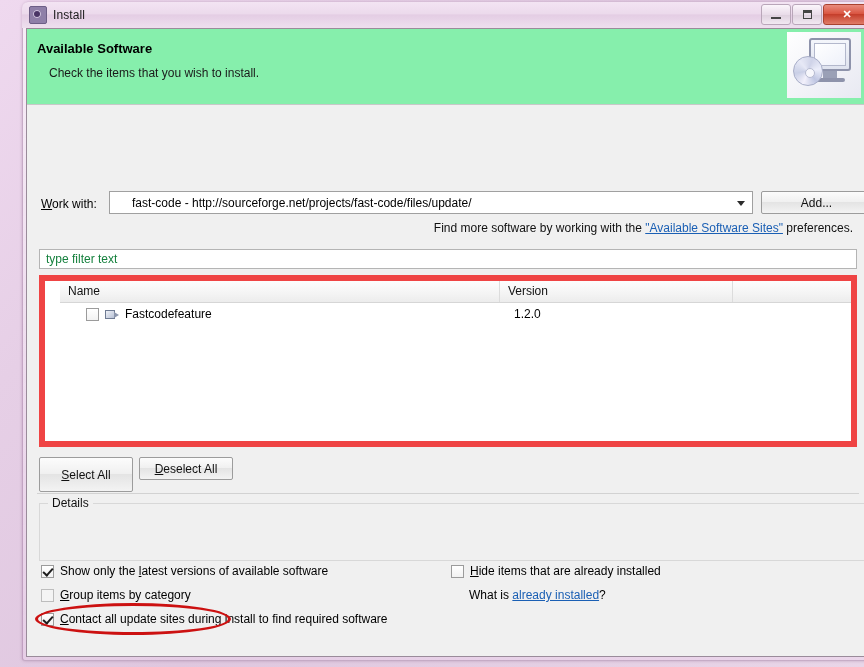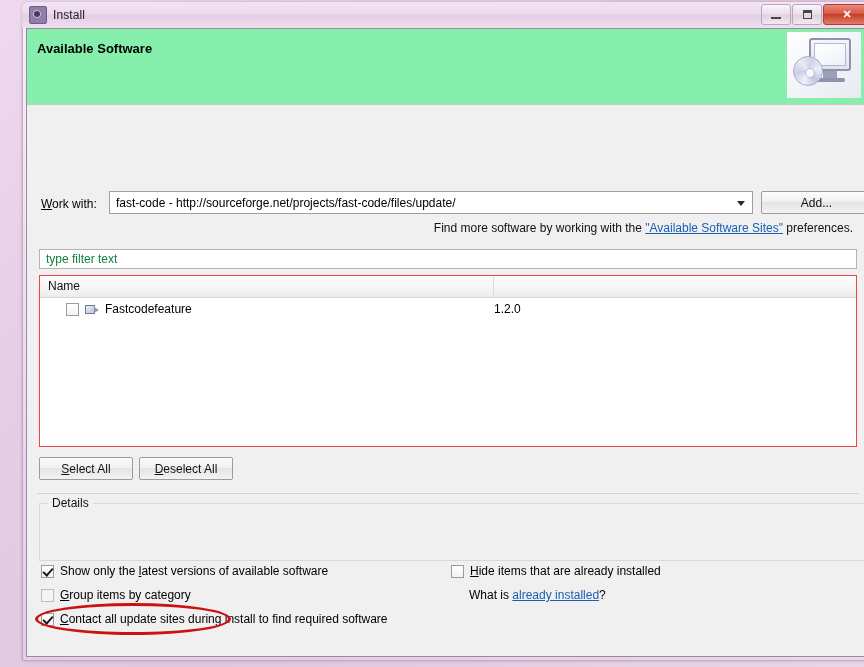--- a/index.html
+++ b/index.html
@@ -202,21 +202,21 @@
     position: absolute;
     left: 82px; top: 0;
     width: 644px; height: 23px;
     background: #ffffff;
     border: 1px solid #a0a0a0;
     box-sizing: border-box;
     display: flex;
     align-items: center;
   }
   .combo-value {
-    padding-left: 6px;
+    padding-left: 22px;
     font-size: 12px;
     color: #000;
     white-space: nowrap;
     overflow: hidden;
   }
   .combo-arrow {
     position: absolute;
     right: 7px; top: 9px;
     width: 0; height: 0;
     border-left: 4px solid transparent;
@@ -268,22 +268,23 @@
     font-size: 12px;
     color: #15803d;
   }
 
   
   .table {
     position: absolute;
     left: 12px; top: 170px;
     width: 818px; height: 172px;
     background: #ffffff;
-    border: 1px solid #ef4444;
-    box-sizing: border-box;
+    border: 6px solid #ef4444;
+    box-sizing: border-box;
+    padding-left: 15px;
   }
   .thead {
     display: flex;
     height: 21px;
     background: linear-gradient(to bottom, #fdfdfd, #f4f4f4 60%, #ececec);
     border-bottom: 1px solid #d6d6d6;
   }
   .th {
     font-size: 12px;
     color: #111;
@@ -346,21 +347,21 @@
   }
   .feat-icon .arrow {
     position: absolute;
     left: 9px; top: 4px;
     width: 0; height: 0;
     border-top: 3px solid transparent;
     border-bottom: 3px solid transparent;
     border-left: 5px solid #8d97ad;
   }
 
-  .btn-selectall { position: absolute; left: 12px; top: 352px; width: 94px; height: 23px; }
+  .btn-selectall { position: absolute; left: 12px; top: 352px; width: 94px; height: 35px; }
   .btn-deselectall { position: absolute; left: 112px; top: 352px; width: 94px; height: 23px; }
 
   .divider {
     position: absolute;
     left: 10px; top: 388px;
     width: 822px; height: 1px;
     background: #d2d2d2;
   }
 
   
@@ -444,20 +445,21 @@
           <i class="glyph-max"></i>
         </div>
       <div class="winbtn close">✕</div>
     </div>
   </div>
 
   <div class="client">
 
     <div class="header">
       <div class="header-title">Available Software</div>
+      <div class="header-sub">Check the items that you wish to install.</div>
       <div class="header-icon">
         <div class="monitor"></div>
         <div class="monitor-stand"></div>
         <div class="monitor-base"></div>
         <div class="disc"></div>
       </div>
     </div>
 
     <div class="body-area">
 
@@ -476,20 +478,21 @@
         <span>Find more software by working with the </span><span class="link">"Available Software Sites"</span><span> preferences.</span>
       </div>
 
       <div class="filterbox">
         <span>type filter text</span>
       </div>
 
       <div class="table">
         <div class="thead">
           <div class="th c1">Name</div>
+          <div class="th c2">Version</div>
           <div class="th c3"></div>
         </div>
         <div class="trow">
           <div class="cell-name">
             <span class="chk"></span>
             <span class="feat-icon">
               <span class="box"></span>
               <span class="arrow"></span>
             </span>
             <span>Fastcodefeature</span>

